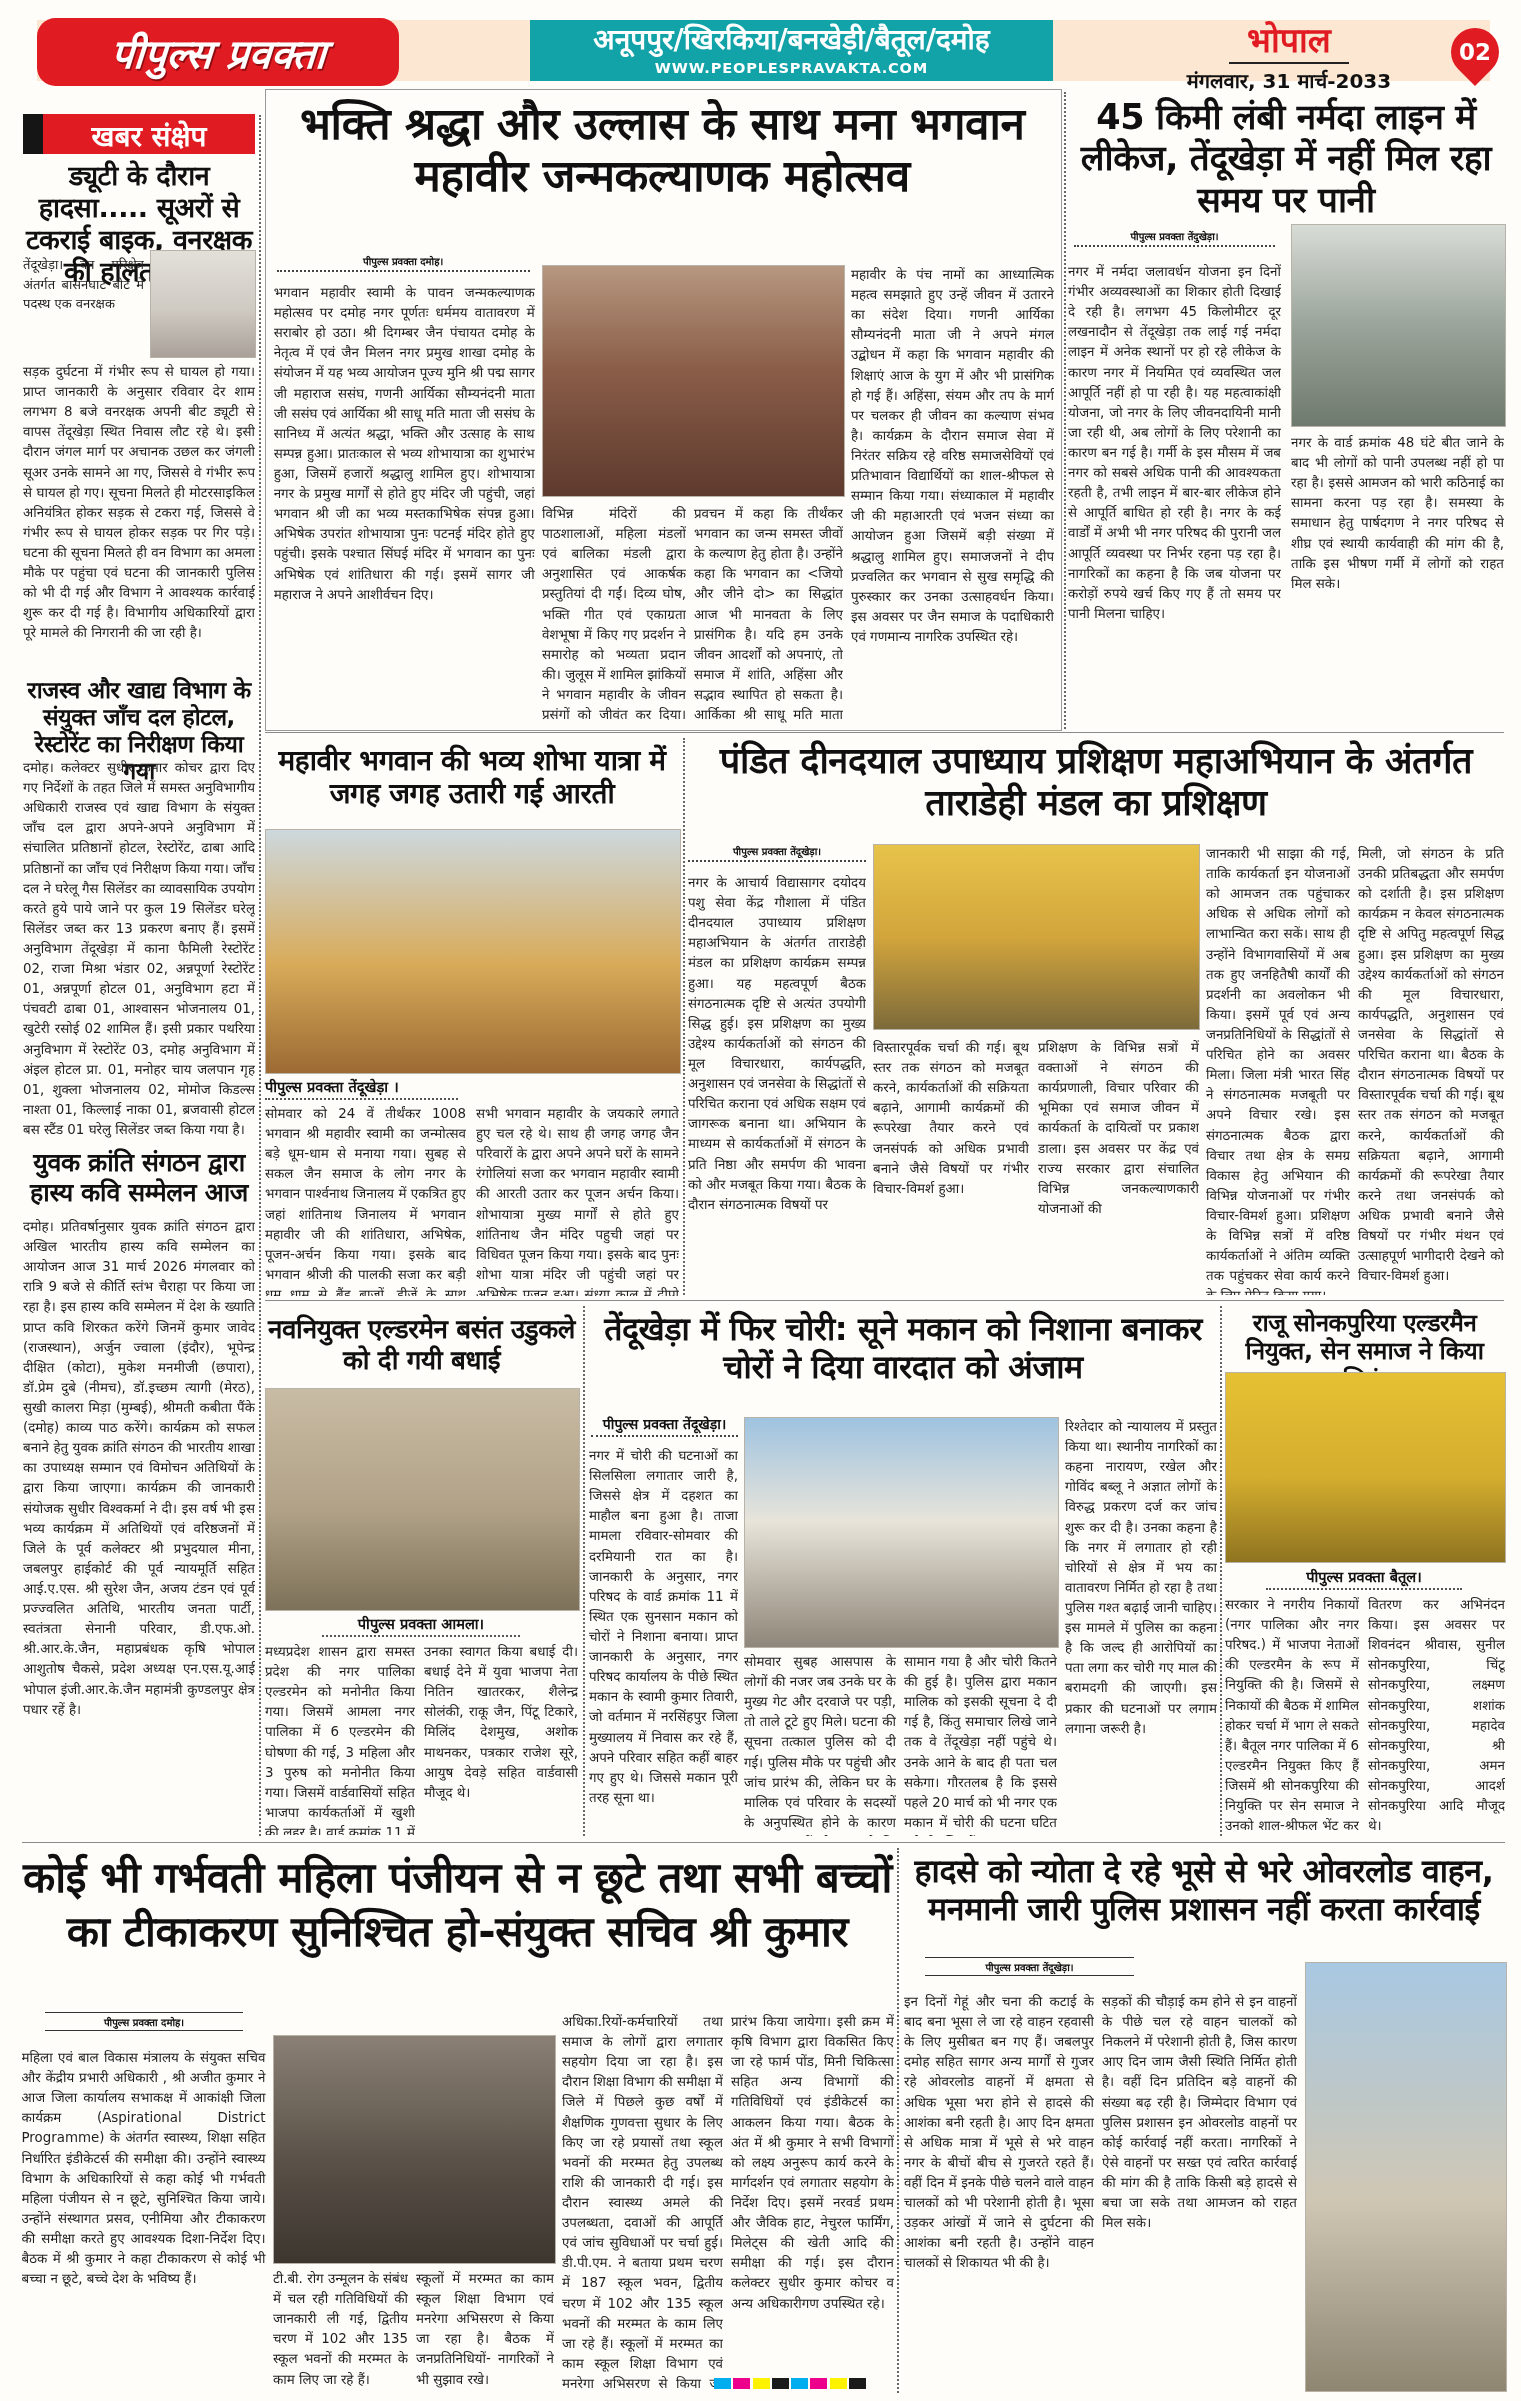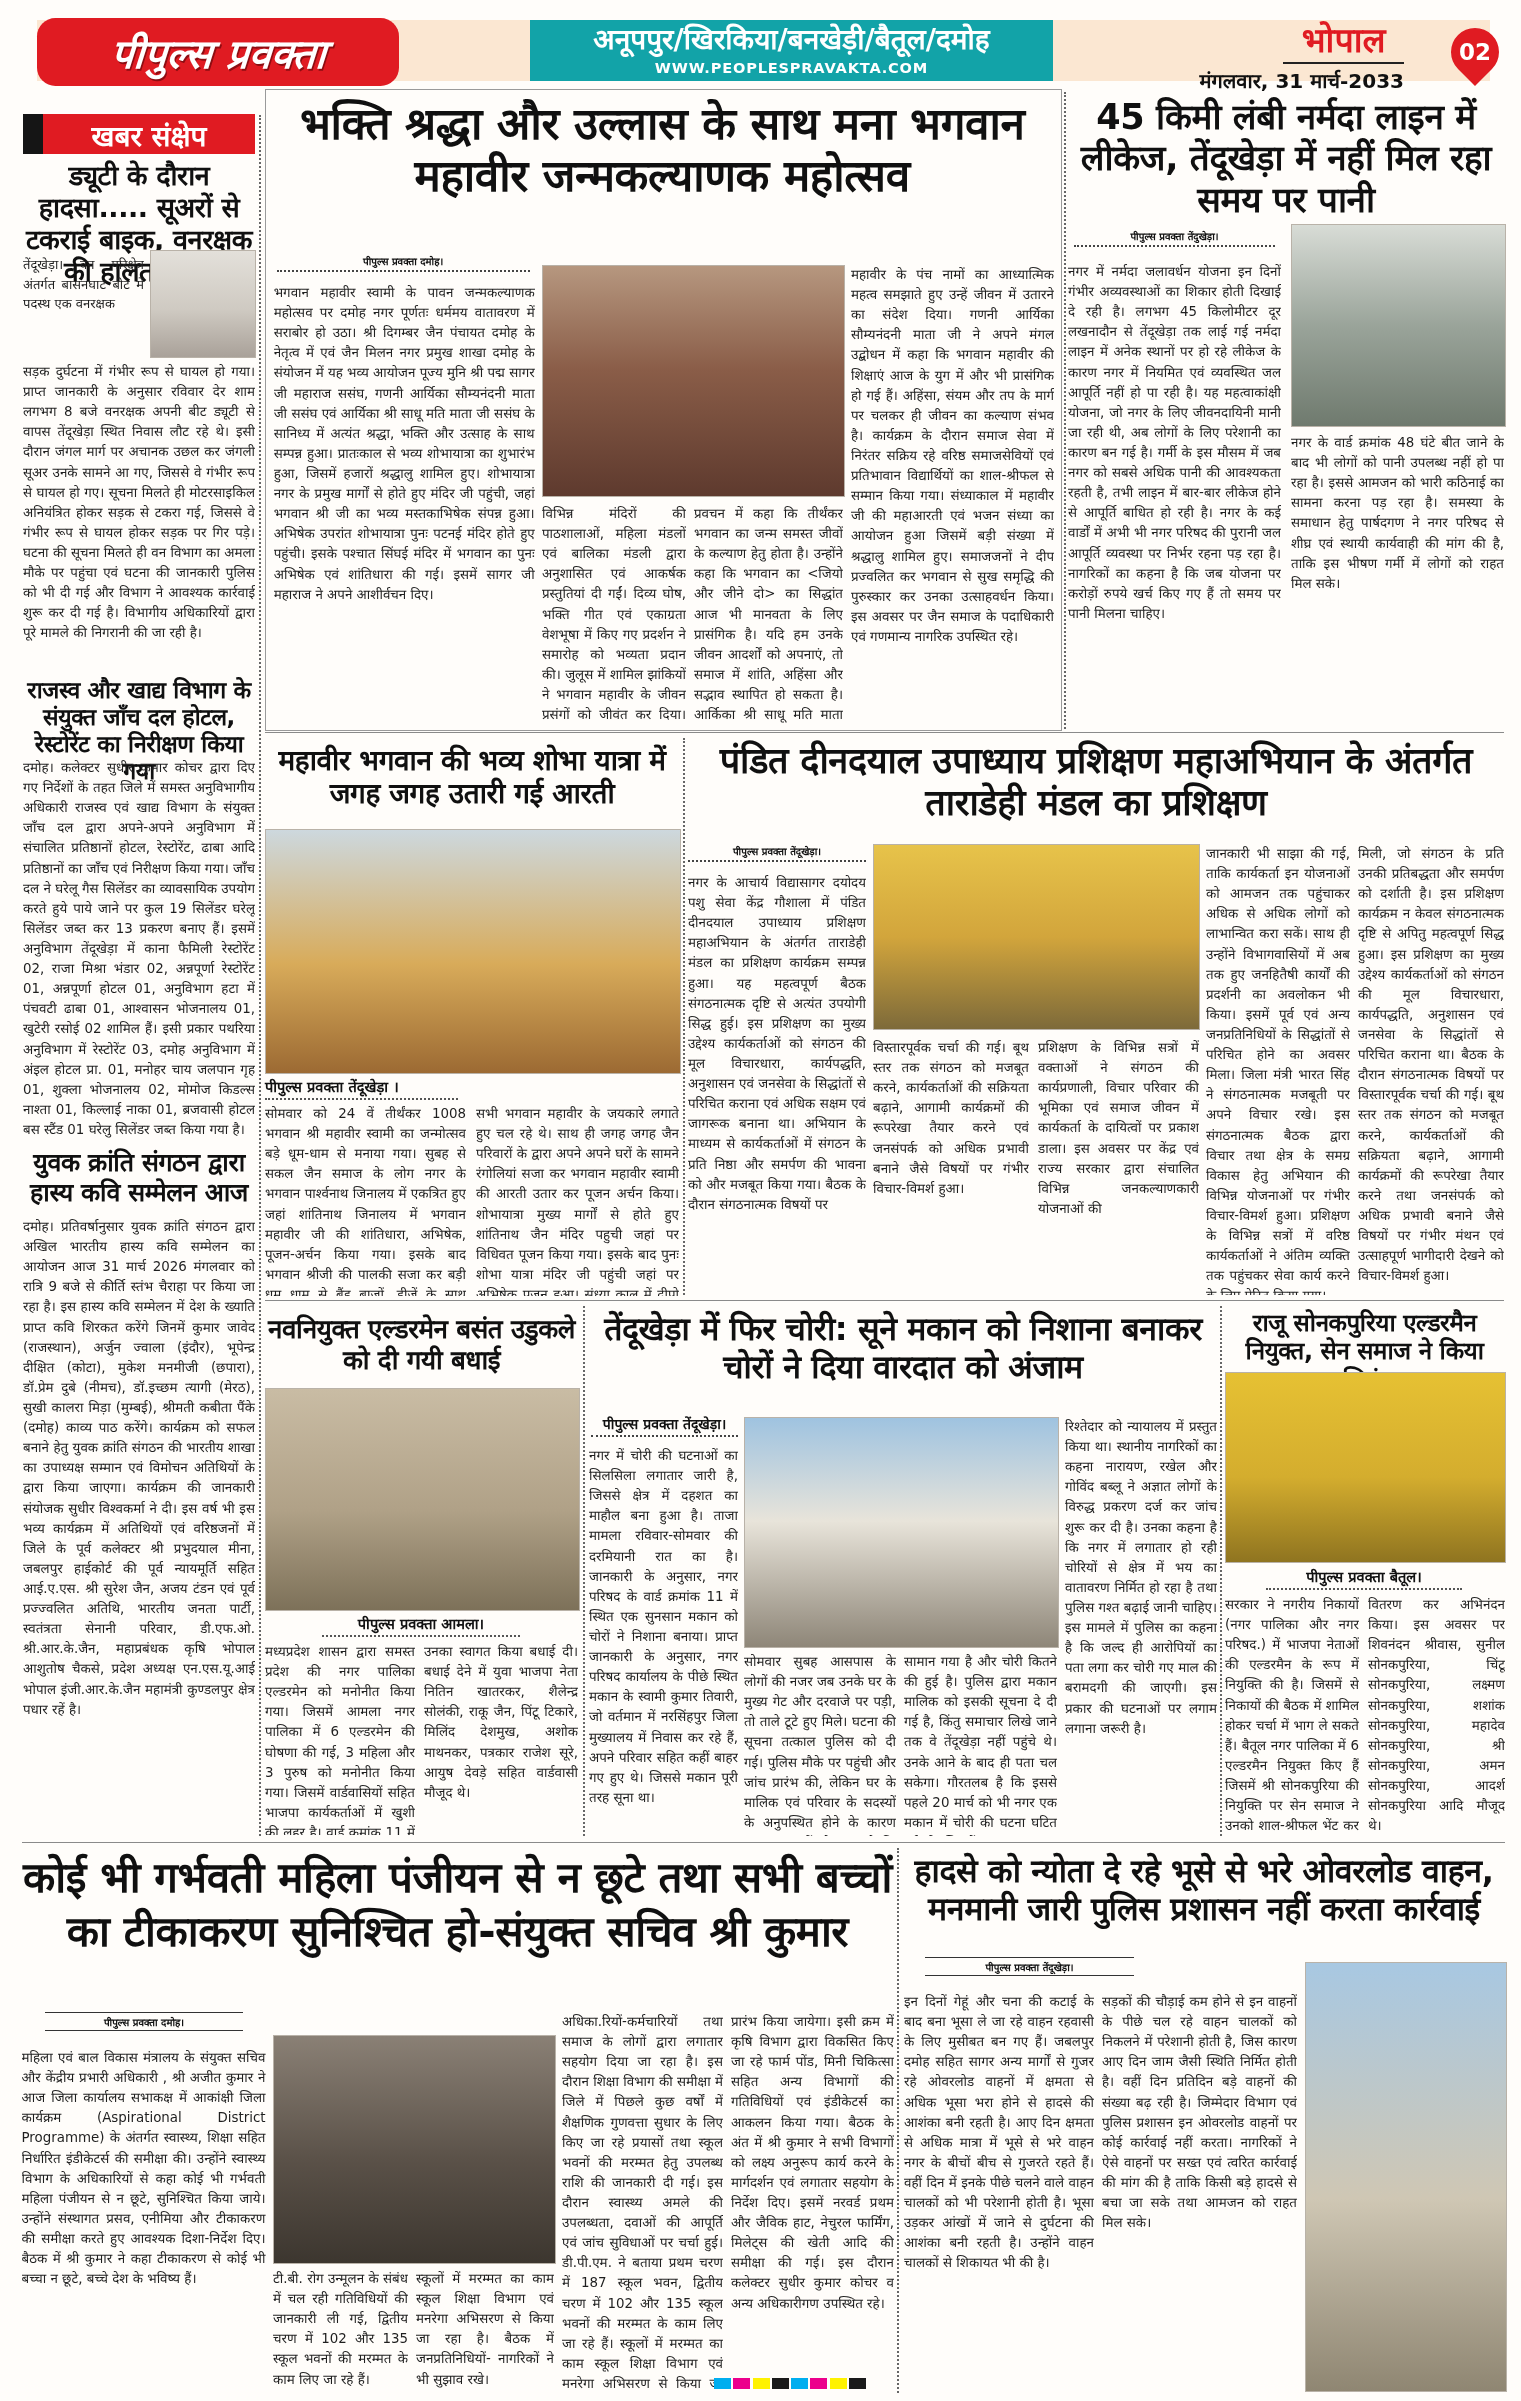--- a/index.html
+++ b/index.html
@@ -16,21 +16,21 @@
   .vrule{border-left:2.3px dotted #666;width:0;}
   .hrule{border-top:1.5px solid #8a8a8a;height:0;}
   
   #beige-strip{background:#fbe7d2;}
   #brand-box{background:#e01b22;border-radius:18.4px;display:flex;align-items:center;justify-content:center;}
   #brand-box span{color:#fff;font-size:40px;font-weight:800;font-style:italic;transform:skewX(-4deg);
                   text-shadow:1.5px 1.5px 0 #8d0d12;white-space:nowrap;}
   #region-box{background:#12a3a8;color:#fff;text-align:center;display:flex;flex-direction:column;justify-content:center;}
   #region-box .regions{font-size:28px;font-weight:800;line-height:1.1;}
   #region-box .site{font-size:14.6px;font-weight:bold;letter-spacing:0.8px;margin-top:3.1px;}
-  #edition{text-align:right;}
+  #edition{text-align:center;}
   #edition .city{color:#e01b22;font-size:34px;font-weight:800;line-height:1;border-bottom:2.3px solid #222;
                  display:inline-block;padding:0 18.4px 4.6px;}
   #edition .date{font-size:20px;font-weight:800;color:#111;margin-top:3.8px;}
   #page-badge{width:48px;height:48px;background:#e01b22;border-radius:50% 50% 0 50%;transform:rotate(45deg);
               display:flex;align-items:center;justify-content:center;}
   #page-badge span{transform:rotate(-45deg);color:#fff;font-weight:800;font-size:23px;}
   
   #brief-banner{background:#e01b22;display:flex;align-items:center;}
   #brief-banner .blk{width:20px;height:100%;background:#151515;}
   #brief-banner .t{flex:1;text-align:center;color:#fff;font-size:28px;font-weight:800;}

